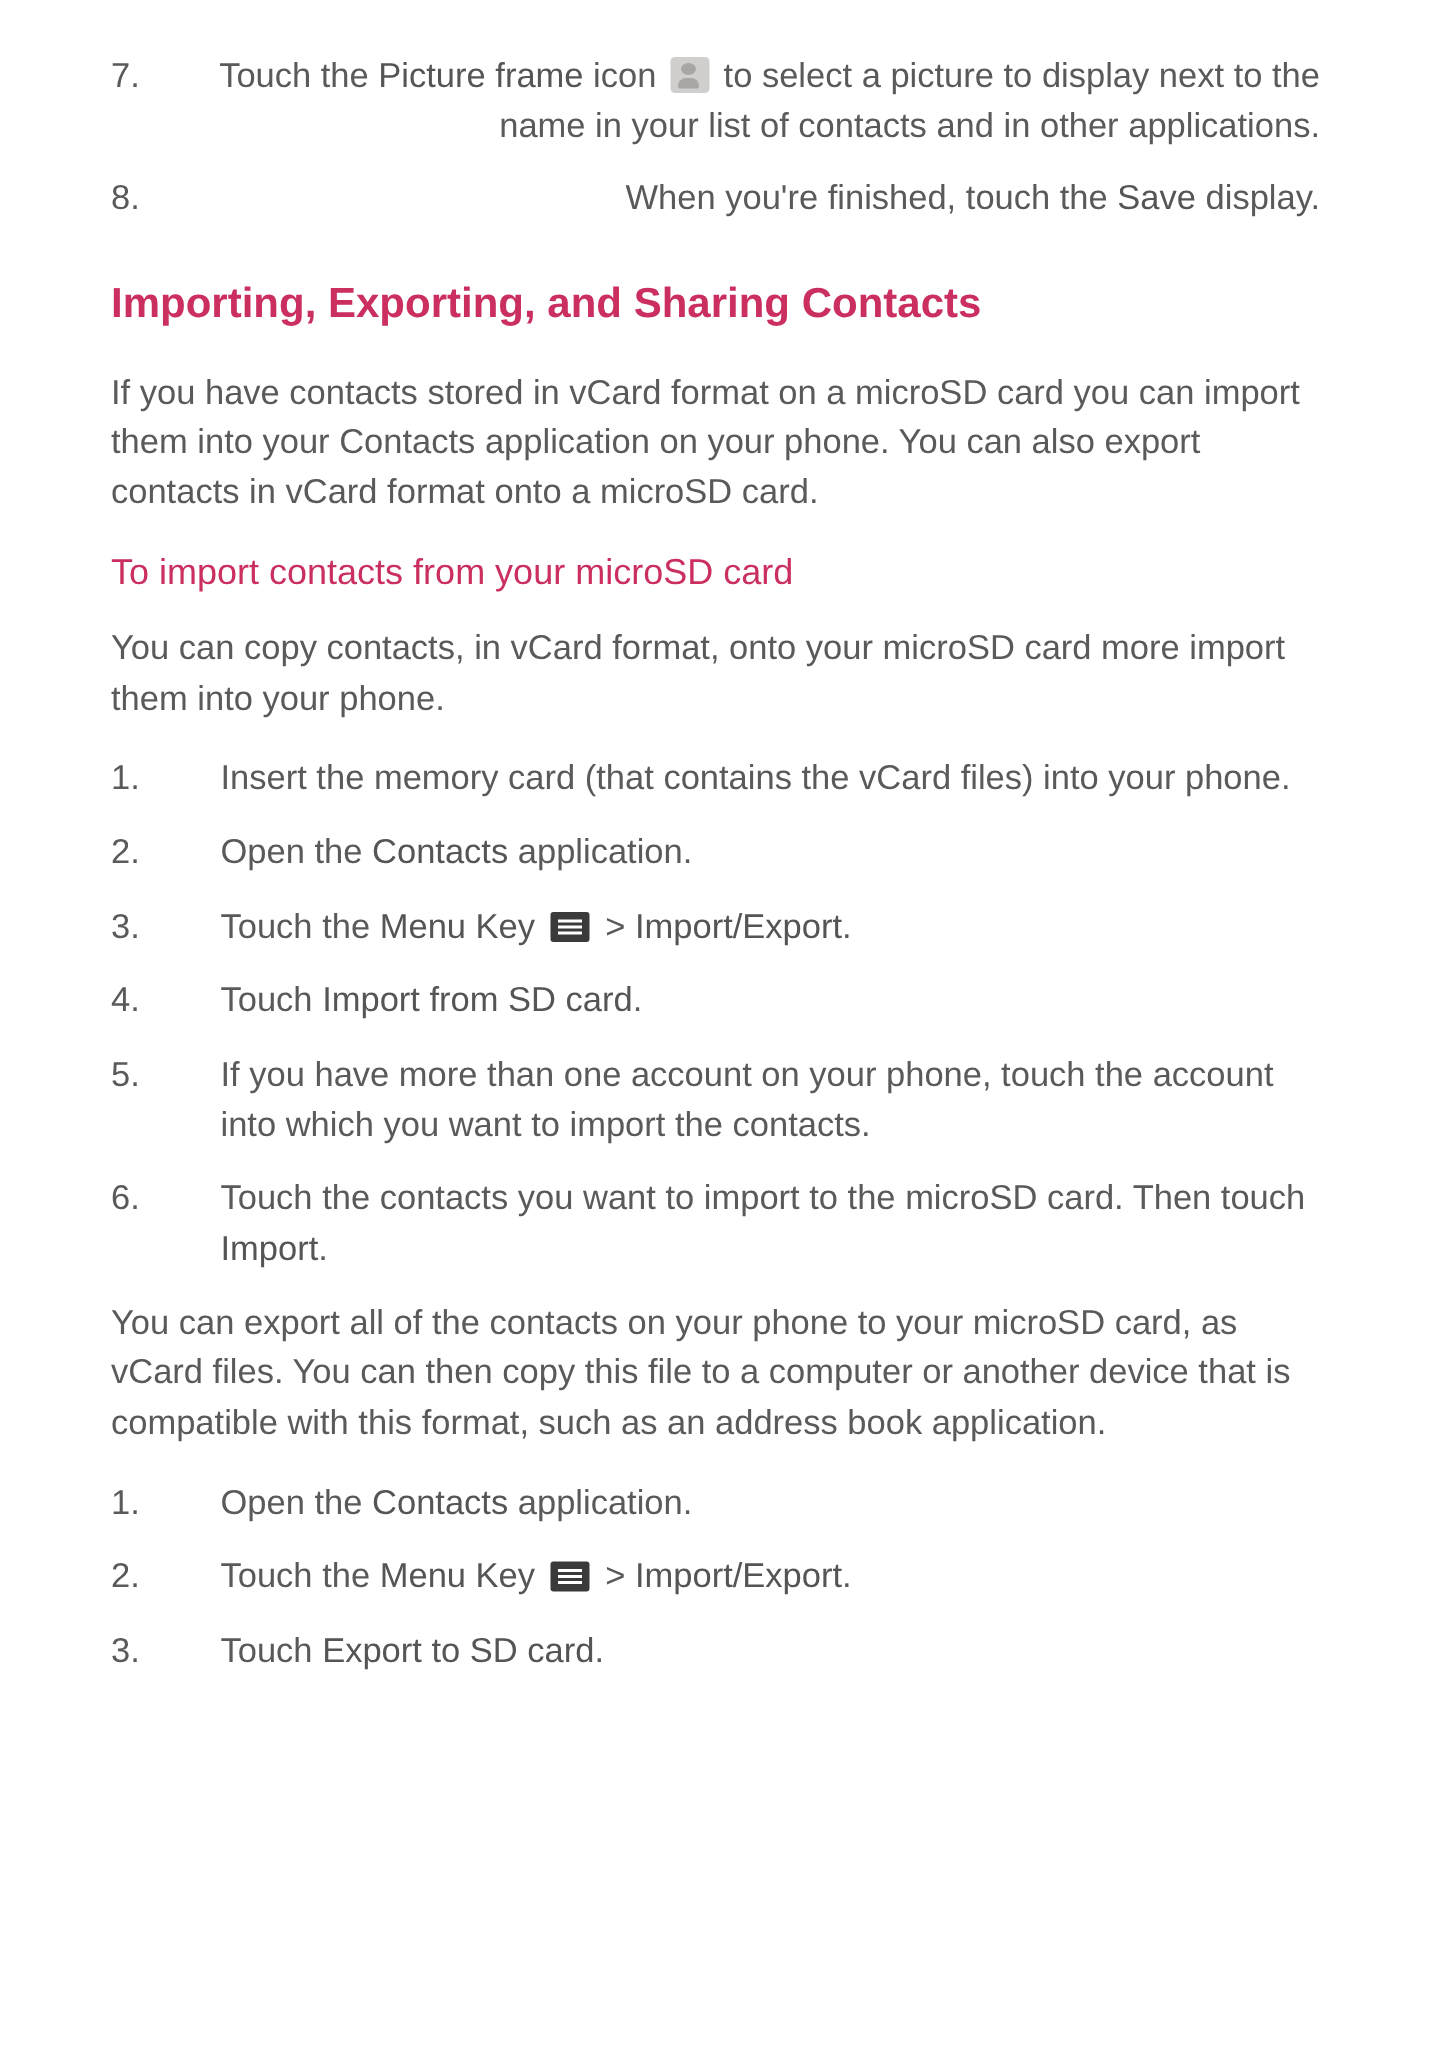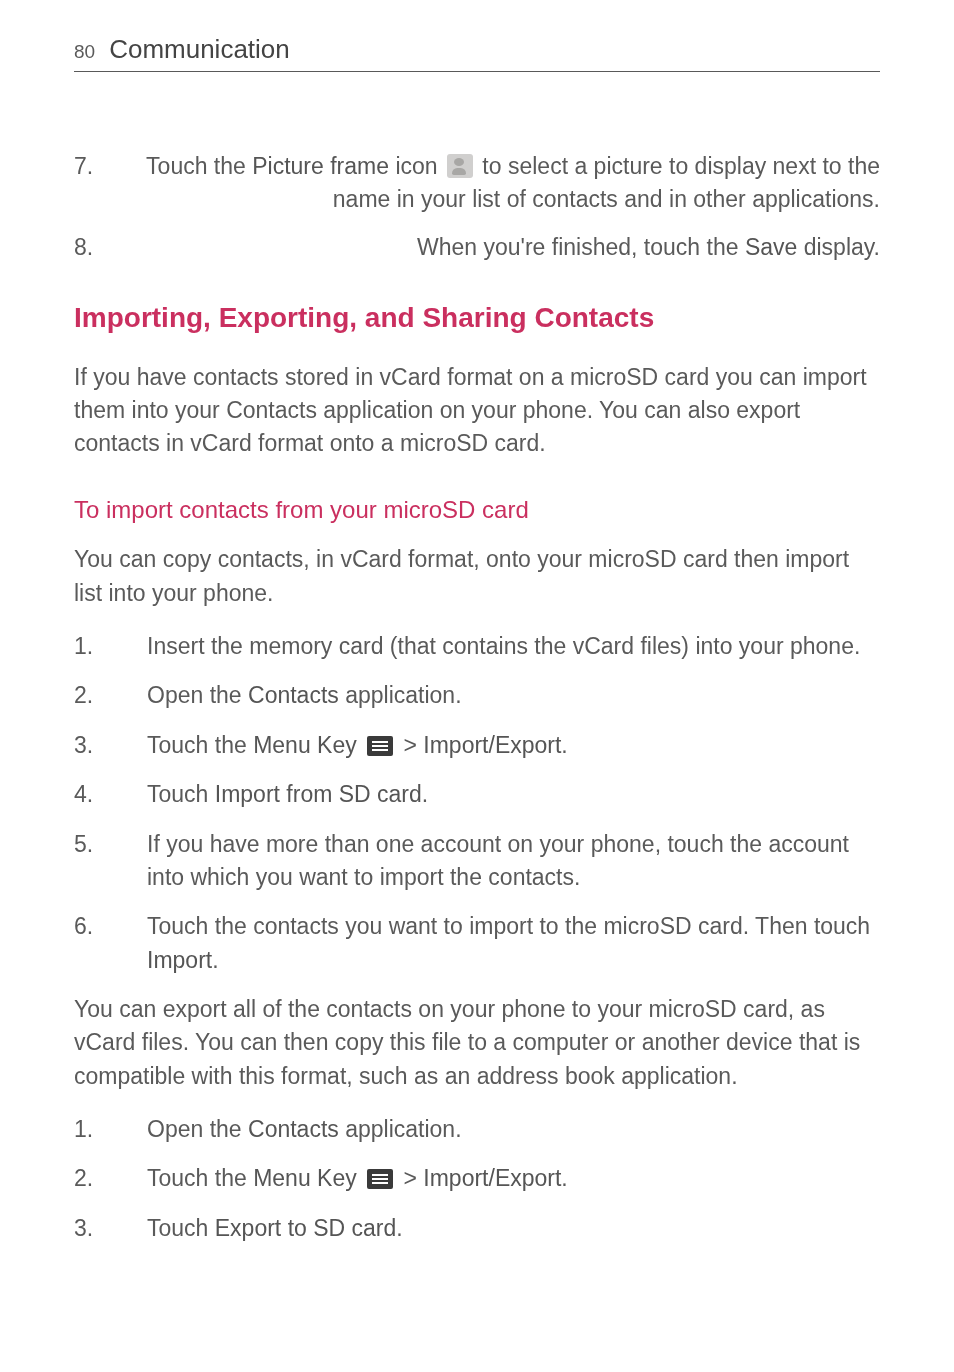--- a/index.html
+++ b/index.html
@@ -91,35 +91,31 @@
   .h2 {
     font-size: 28px;
     color: #ca2f5f;
     font-weight: 700;
     margin: 34px 0 22px 0;
   }
   .h3 {
     font-size: 24px;
     color: #ca2f5f;
     font-weight: 400;
-    margin: 32px 0 16px 0;
+    margin: 20px 0 16px 0;
   }
   .para { margin-bottom: 20px; }
   .ol-item { display:flex; margin-bottom: 16px; }
   .ol-item .num { width:30px; flex-shrink:0; }
   .ol-item .txt { flex:1;margin-left:43px; }
 </style>
 </head>
 <body>
 
 <div class="page">
-  <div class="header">
-    <span class="page-num">80</span>
-    <span class="header-title">Communication</span>
-  </div>
 
   <div class="body-text">
 
     <div class="list-item-7">
       <div class="num">7.</div>
       <div class="txt">
         <span>Touch the </span><span class="bold">Picture frame</span><span> icon </span><span class="icon-box person"></span><span> to select a picture to display next to the name in your list of contacts and in other applications.</span>
       </div>
     </div>
 
@@ -129,21 +125,21 @@
         <span>When you're finished, touch the </span><span class="bold">Save</span><span> display.</span>
       </div>
     </div>
 
     <div class="h2">Importing, Exporting, and Sharing Contacts</div>
 
     <div class="para" style="margin-bottom:0;">If you have contacts stored in vCard format on a microSD card you can import them into your Contacts application on your phone. You can also export contacts in vCard format onto a microSD card.</div>
 
     <div class="h3">To import contacts from your microSD card</div>
 
-    <div class="para">You can copy contacts, in vCard format, onto your microSD card then import list into your phone.</div>
+    <div class="para">You can copy contacts, in vCard format, onto your microSD card more import them into your phone.</div>
 
     <div class="ol-item">
       <div class="num">1.</div>
       <div class="txt">Insert the memory card (that contains the vCard files) into your phone.</div>
     </div>
     <div class="ol-item">
       <div class="num">2.</div>
       <div class="txt">
         <span>Open the </span><span class="bold">Contacts</span><span> application.</span>
       </div>

